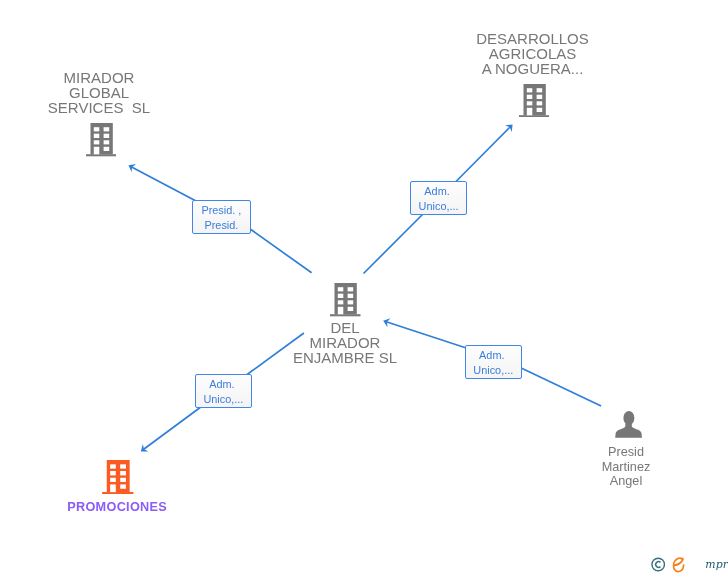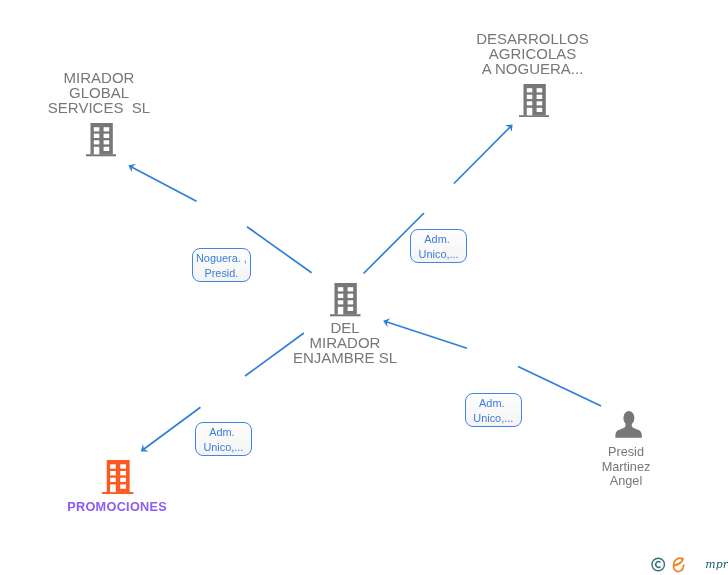--- a/index.html
+++ b/index.html
@@ -9,23 +9,23 @@
   #stage{position:absolute;left:0;top:0;width:728px;height:575px;}
   svg.edges{position:absolute;left:0;top:0;width:728px;height:575px;pointer-events:none;}
 
   .node{position:absolute;}
   .node-label{position:absolute;text-align:center;font-size:15px;line-height:14.8px;
               color:#777777;white-space:pre;left:0;width:100%;}
   .node-label.bold{font-weight:bold;color:#8b5cf6;font-size:12.7px;letter-spacing:0.3px;text-indent:0.3px;}
   .node-icon{position:absolute;}
 
   .edge-label{position:absolute;box-sizing:border-box;border:1.6px solid #4285e8;
-              border-radius:8px;background:linear-gradient(#fdfdfd,#f4f4f4);color:#3b7ddd;font-size:10.9px;
+              border-radius:2px;background:linear-gradient(#fdfdfd,#f4f4f4);color:#3b7ddd;font-size:10.9px;
               line-height:15.05px;padding-top:3px;text-align:center;display:flex;flex-direction:column;
-              justify-content:center;align-items:center;white-space:pre;margin-top:48px;}
+              justify-content:center;align-items:center;white-space:pre;}
 
   .logo{position:absolute;white-space:nowrap;height:24px;width:80px;}
   .logo>span{position:absolute;}
   .logo svg{display:block;}
   .logo-copy{left:0.8px;}
   .logo-e{left:22.0px;top:1.0px;}
   .logo-rest{left:32.0px;top:3.7px;font-family:"DejaVu Serif",serif;font-style:italic;
              font-size:10.9px;color:#1d5c72;line-height:18px;letter-spacing:0.1px;margin-left:24px;}
 </style>
 </head>
@@ -135,21 +135,21 @@
         <div class="node-icon" style="left: 614.8px; top: 410.8px; width: 27.2px; height: 26.8px;"><svg width="27.2" height="26.8" viewBox="0 0 27.2 26.8">
             <g fill="#777777">
               <ellipse cx="13.9" cy="7.0" rx="5.5" ry="6.9"></ellipse>
               <path d="M10.1 12.4 c0.6 1.8 0.5 2.9 -0.4 3.8 c-1.1 1.1 -3.6 1.6 -5.6 2.6 c-2.2 1.1 -3.3 2.3 -3.5 4.0 L0.2 26.8 H27.0 l-0.4 -4.0 c-0.2 -1.7 -1.3 -2.9 -3.5 -4.0 c-2.0 -1.0 -4.5 -1.5 -5.6 -2.6 c-0.9 -0.9 -1.0 -2.0 -0.4 -3.8 Z"></path>
             </g>
           </svg></div>
         <div class="node-label" style="left: 566px; top: 445px; width: 120px; font-size: 12.7px; line-height: 14.7px;"><div>Presid</div><div>Martinez</div><div>Angel</div></div>
       </div>
     </div>
   <div id="edge-labels-layer">
-      <div class="edge-label" style="left: 192px; top: 199.8px; width: 58.8px; height: 34.2px;"><div>Noguera. ,</div><div>Presid.</div></div>
+      <div class="edge-label" style="left: 192px; top: 199.8px; width: 58.8px; height: 34.2px;"><div>Presid. ,</div><div>Presid.</div></div>
       <div class="edge-label" style="left: 410.3px; top: 180.6px; width: 56.6px; height: 34.2px;"><div>Adm. </div><div>Unico,...</div></div>
       <div class="edge-label" style="left: 195.1px; top: 373.7px; width: 56.6px; height: 34.2px;"><div>Adm. </div><div>Unico,...</div></div>
       <div class="edge-label" style="left: 465px; top: 344.6px; width: 56.6px; height: 34.2px;"><div>Adm. </div><div>Unico,...</div></div>
     </div>
 
   <div class="logo" style="left:649.3px;top:552.5px;">
     <span class="logo-copy" aria-label="©">
       <svg width="16" height="20" viewBox="0 0 16 20">
         <circle cx="8.2" cy="11.5" r="6.25" fill="none" stroke="#37707f" stroke-width="1.4"></circle>
         <path d="M10.5 9.4 A2.85 2.85 0 1 0 10.5 13.6" fill="none" stroke="#37707f" stroke-width="1.45"></path>

